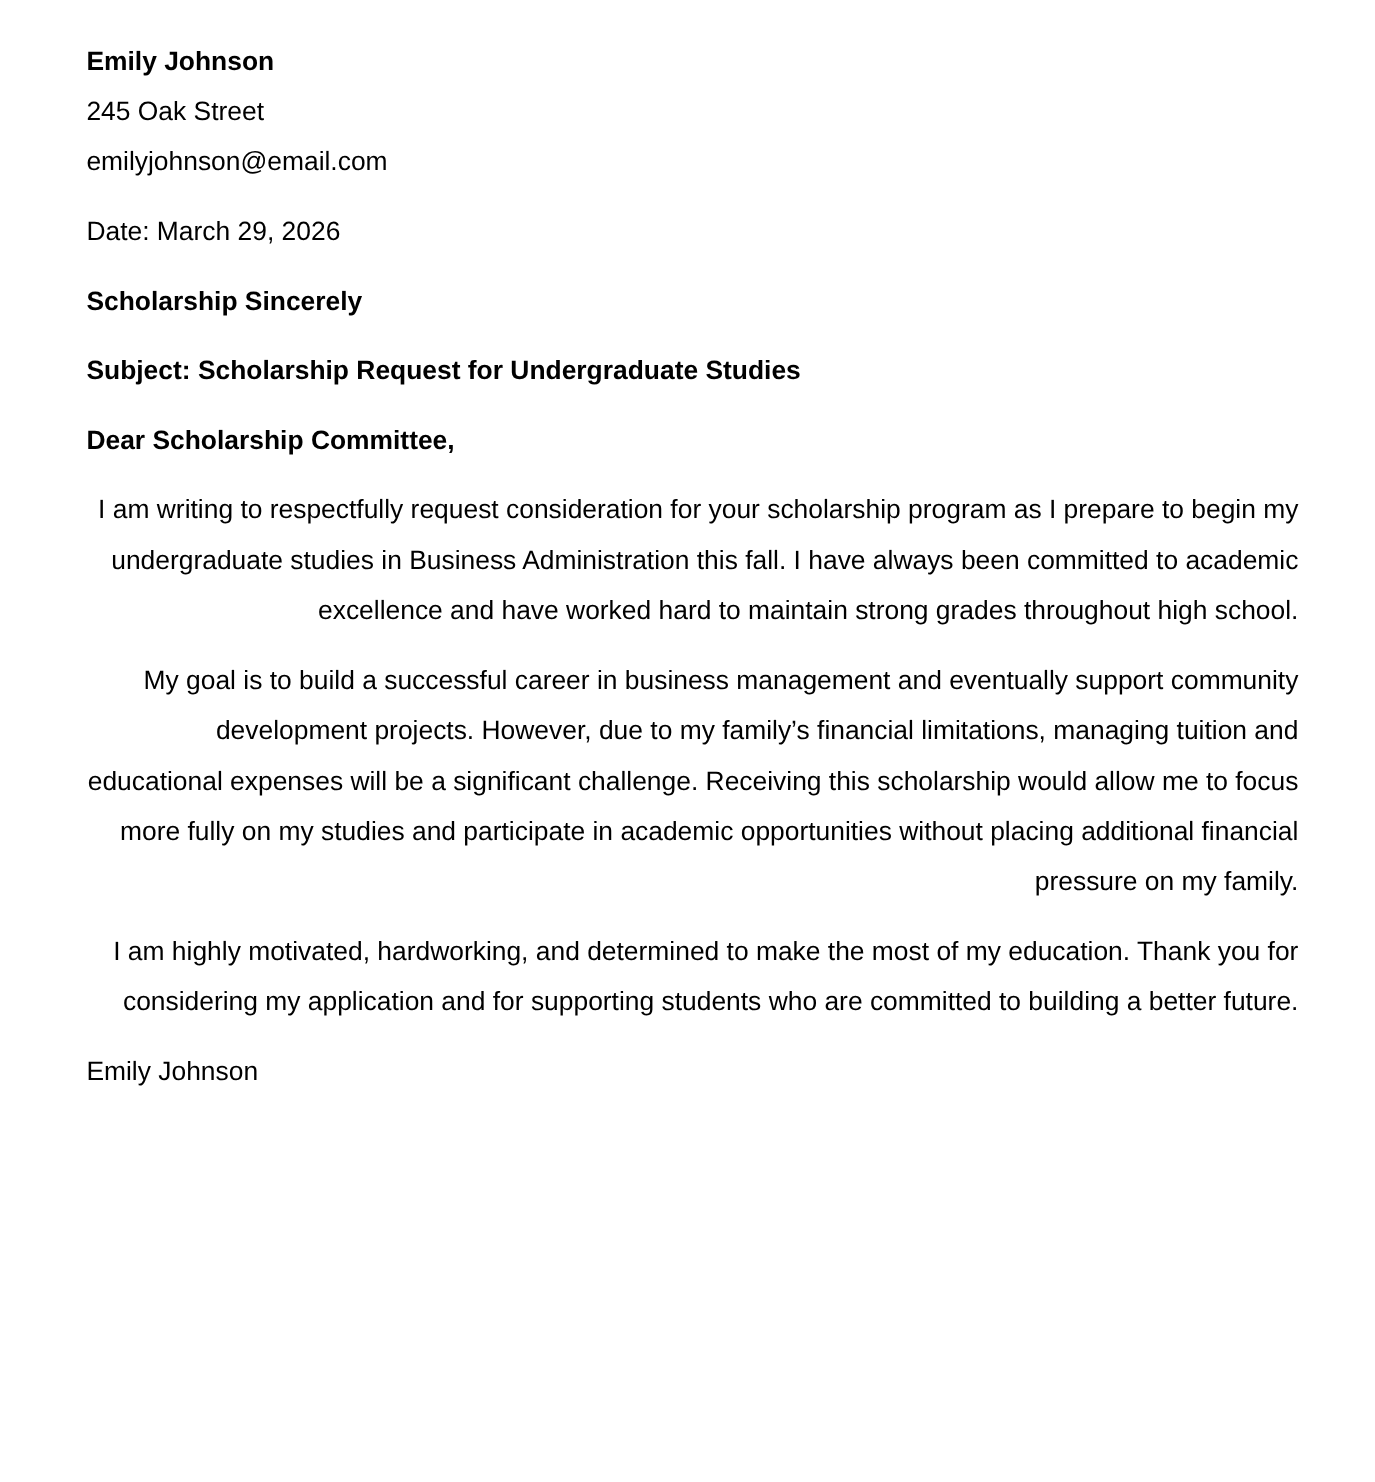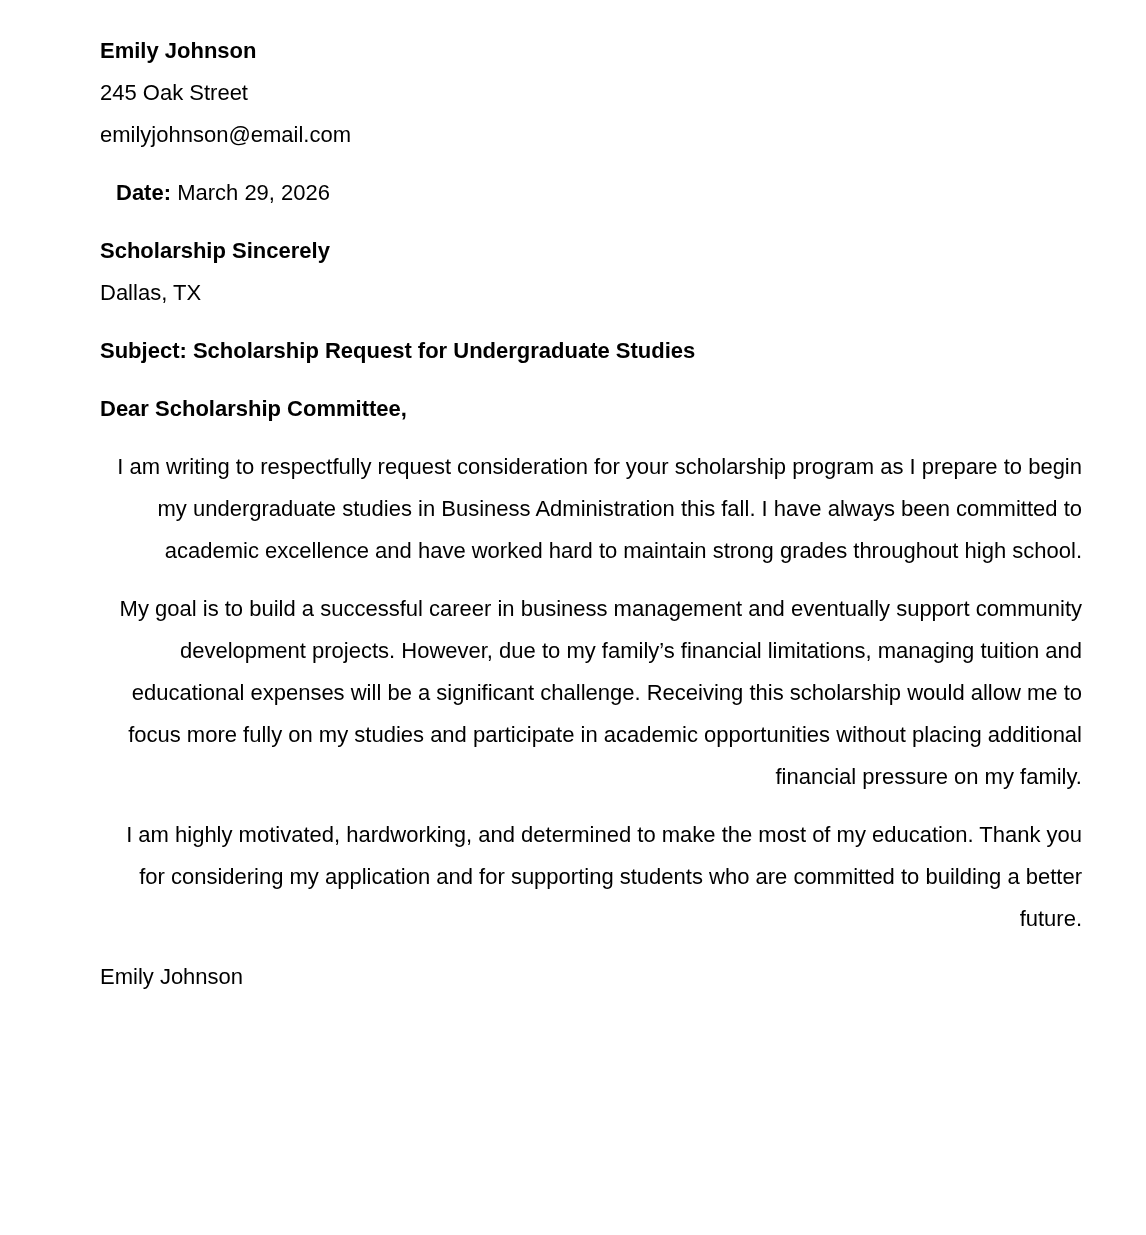--- a/index.html
+++ b/index.html
@@ -8,56 +8,54 @@
   }
   .page {
     position: relative;
     width: 1146px;
     height: 1235px;
     background: #ffffff;
     color: #000000;
     font-family: "Liberation Sans", sans-serif;
     font-size: 22px;
     line-height: 42px;
-    padding: 30px 64px 0 100px;
+    padding: 30px 64px 0 72px;
     overflow: hidden;
   }
   .block {
     margin-bottom: 16px;
   }
   .bold {
     font-weight: 700;
   }
   .para {
     text-align: right;
   }
   .date-line .date-label {
-    font-weight: 700;
-    margin-left: 16px;
+    font-weight: 400;
   }
 </style>
 </head>
 <body>
 
 <div class="page">
 
   <div class="block">
     <div class="bold">Emily Johnson</div>
     <div>245 Oak Street</div>
     <div>emilyjohnson@email.com</div>
   </div>
 
   <div class="block date-line">
     <span class="date-label">Date:</span>
     <span>March 29, 2026</span>
   </div>
 
   <div class="block">
     <div class="bold">Scholarship Sincerely</div>
-    <div>Dallas, TX</div>
   </div>
 
   <div class="block bold">Subject: Scholarship Request for Undergraduate Studies</div>
 
   <div class="block bold">Dear Scholarship Committee,</div>
 
   <div class="block para">I am writing to respectfully request consideration for your scholarship program as I prepare to begin my undergraduate studies in Business Administration this fall. I have always been committed to academic excellence and have worked hard to maintain strong grades throughout high school.</div>
 
   <div class="block para">My goal is to build a successful career in business management and eventually support community development projects. However, due to my family’s financial limitations, managing tuition and educational expenses will be a significant challenge. Receiving this scholarship would allow me to focus more fully on my studies and participate in academic opportunities without placing additional financial pressure on my family.</div>
 

